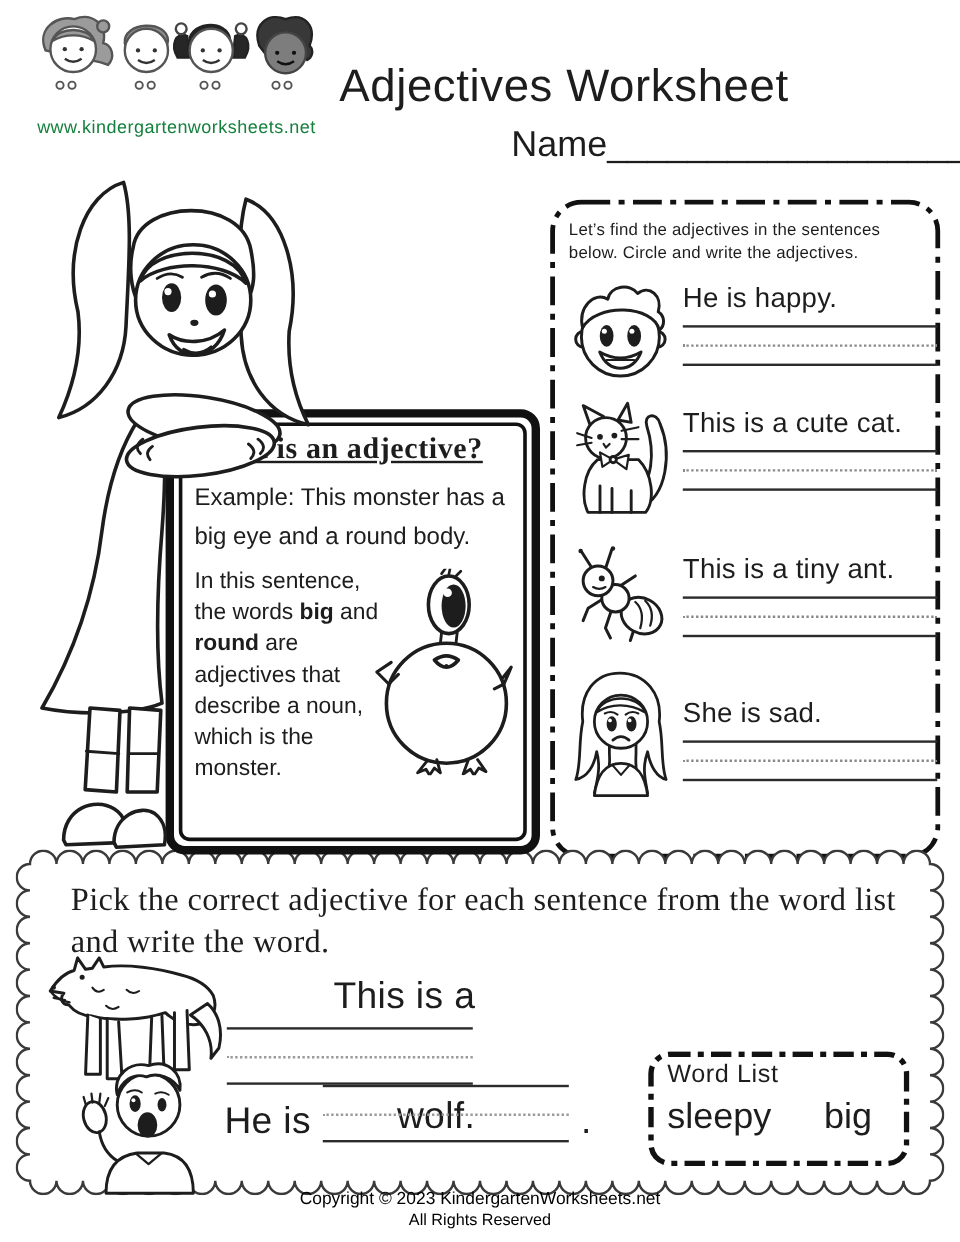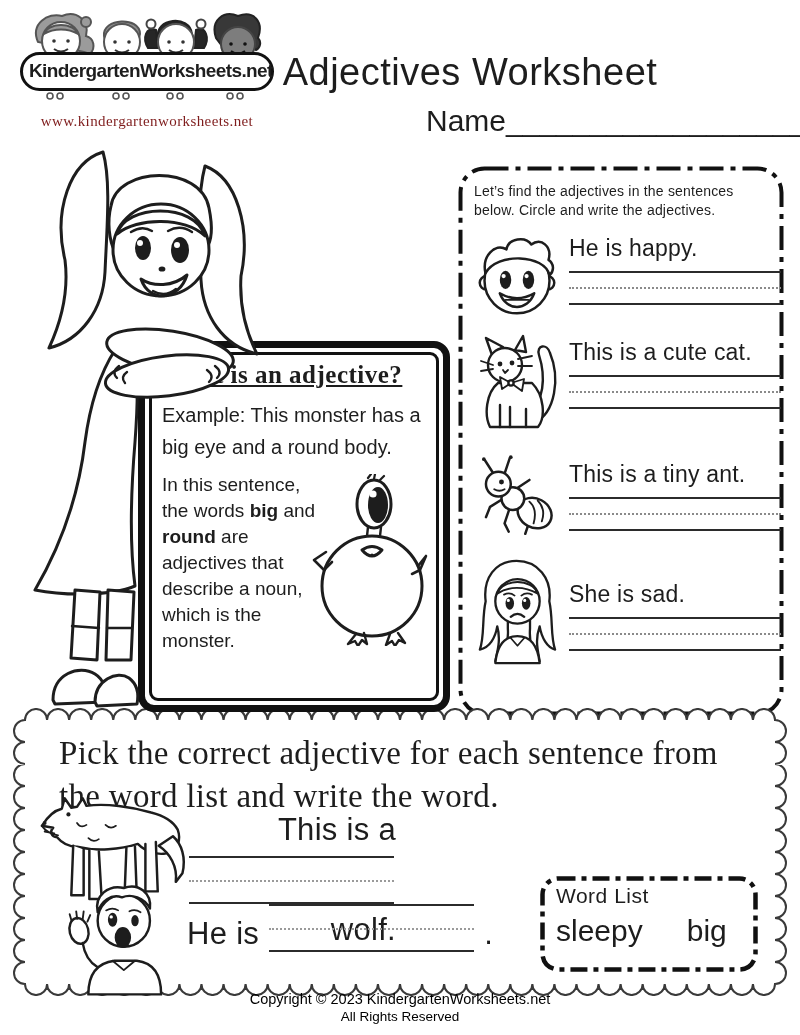--- a/index.html
+++ b/index.html
@@ -11,21 +11,21 @@
   }
   svg{display:block;}
   
   .logo{position:absolute; left:20px; top:8px; width:254px;}
   .logo-box{
     position:relative; z-index:2; margin-top:-14px;
     border:3px solid #111; border-radius:20px; background:#fff;
     padding:5px 6px 6px 6px; text-align:center;
     font-weight:bold; font-size:19px; letter-spacing:-0.6px; white-space:nowrap;
   }
-  .logo-url{margin-top:10px; text-align:center; color:#7f1d1d; font-size:15px; letter-spacing:0.4px;font-family:Liberation Serif, serif;}
+  .logo-url{margin-top:20px; text-align:center; color:#15803d; font-size:15px; letter-spacing:0.4px;}
   .page-title{
     position:absolute; left:250px; top:26px; width:440px; text-align:center;
     font-size:38px; letter-spacing:0.5px; font-weight:400;
   }
   .name-row{position:absolute; left:426px; top:104px; font-size:30px; white-space:nowrap;}
   .name-line{font-size:30px; letter-spacing:0px;}
   
   .panel{position:absolute; left:458px; top:166px; width:326px; height:550px;}
   .panel .dd{position:absolute; left:0; top:0;}
   .panel-inner{position:relative; padding:16px 12px 0 16px;}
@@ -51,21 +51,21 @@
   .sign-p3-wrap{position:relative; margin-top:8px;}
   .sign-p3{width:158px; font-size:19px; line-height:1.37;}
   .sign-p3 b{font-weight:bold;}
   .monster{position:absolute; right:-4px; top:2px;}
   
   .girl{position:absolute; left:15px; top:140px; z-index:3;}
   
   .fill-box{position:absolute; left:25px; top:720px; width:750px; height:264px;}
   .scallop{position:absolute; left:-12px; top:-12px;}
   .fa-instructions{
-    position:relative; font-family:"Liberation Serif", serif; font-size:33px;
+    position:relative; font-family:"Liberation Serif", serif; font-size:27px;
     line-height:1.3; margin:12px 24px 0 34px; letter-spacing:0.3px;
   }
   .fa-row{position:absolute; display:flex; align-items:flex-end; gap:8px; white-space:nowrap;}
   .fa-text{font-size:31px; letter-spacing:0.3px;}
   .blank3{position:relative; height:48px; width:205px; margin:0 2px;}
   .blank3 .top{position:absolute; left:0; right:0; top:0; border-top:2px solid #2b2b2b;}
   .blank3 .mid{position:absolute; left:0; right:0; top:24px; border-top:2px dotted #9a9a9a;}
   .blank3 .bot{position:absolute; left:0; right:0; bottom:0; border-bottom:2px solid #2b2b2b;}
   .fa-art{position:absolute;}
   .wordlist{position:absolute; left:515px; top:156px; width:218px; height:96px;}
@@ -110,23 +110,20 @@
           <circle cx="163" cy="34" r="1.8" fill="#333" stroke="none"></circle>
         <path d="M149,42 Q156,47 163,42" stroke="#333"></path>
 
         <path d="M196,30 C190,12 204,2 218,8 C234,2 244,14 238,30 C242,34 240,40 236,42 L232,38 C236,22 202,22 202,38 Z" fill="#383838" stroke="#222"></path>
         <circle cx="218" cy="36" r="17" fill="#7d7d7d" stroke="#444"></circle>
         <circle cx="211" cy="36" r="1.8" fill="#111" stroke="none"></circle>
           <circle cx="225" cy="36" r="1.8" fill="#111" stroke="none"></circle>
         <path d="M211,43 Q218,48 225,43" stroke="#111"></path>
       </g>
     </svg>
-    <div class="logo-box">
-      <span>KindergartenWorksheets.net</span>
-    </div>
     <svg width="254" height="12" viewBox="0 0 254 12">
       <g fill="none" stroke="#555" stroke-width="1.6">
         <circle cx="30" cy="5" r="3"></circle>
           <circle cx="40" cy="5" r="3"></circle>
         <circle cx="96" cy="5" r="3"></circle>
           <circle cx="106" cy="5" r="3"></circle>
         <circle cx="150" cy="5" r="3"></circle>
           <circle cx="160" cy="5" r="3"></circle>
         <circle cx="210" cy="5" r="3"></circle>
           <circle cx="220" cy="5" r="3"></circle>

